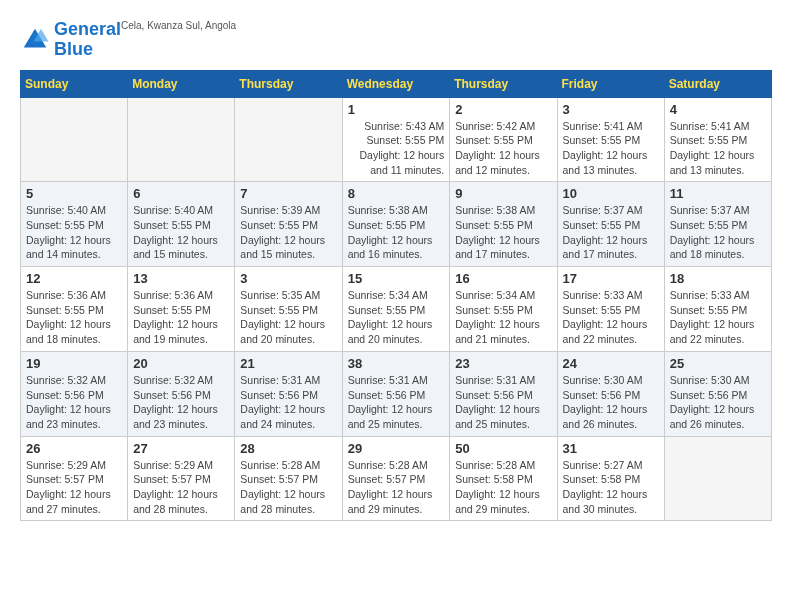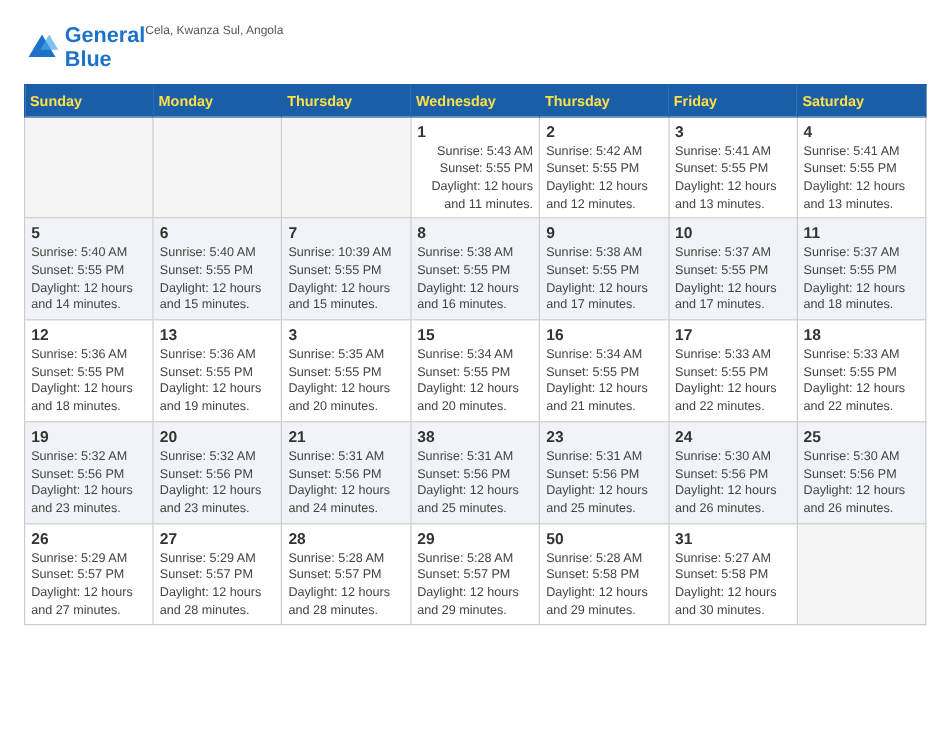--- a/index.html
+++ b/index.html
@@ -159,21 +159,21 @@
         </td>
         <td>
           <div class="day-number">6</div>
           <div class="day-info" style="white-space: pre-line;">Sunrise: 5:40 AM
 Sunset: 5:55 PM
 Daylight: 12 hours
 and 15 minutes.</div>
         </td>
         <td>
           <div class="day-number">7</div>
-          <div class="day-info" style="white-space: pre-line;">Sunrise: 10:39 AM
+          <div class="day-info" style="white-space: pre-line;">Sunrise: 5:39 AM
 Sunset: 5:55 PM
 Daylight: 12 hours
 and 15 minutes.</div>
         </td>
         <td>
           <div class="day-number">8</div>
           <div class="day-info" style="white-space: pre-line;">Sunrise: 5:38 AM
 Sunset: 5:55 PM
 Daylight: 12 hours
 and 16 minutes.</div>

